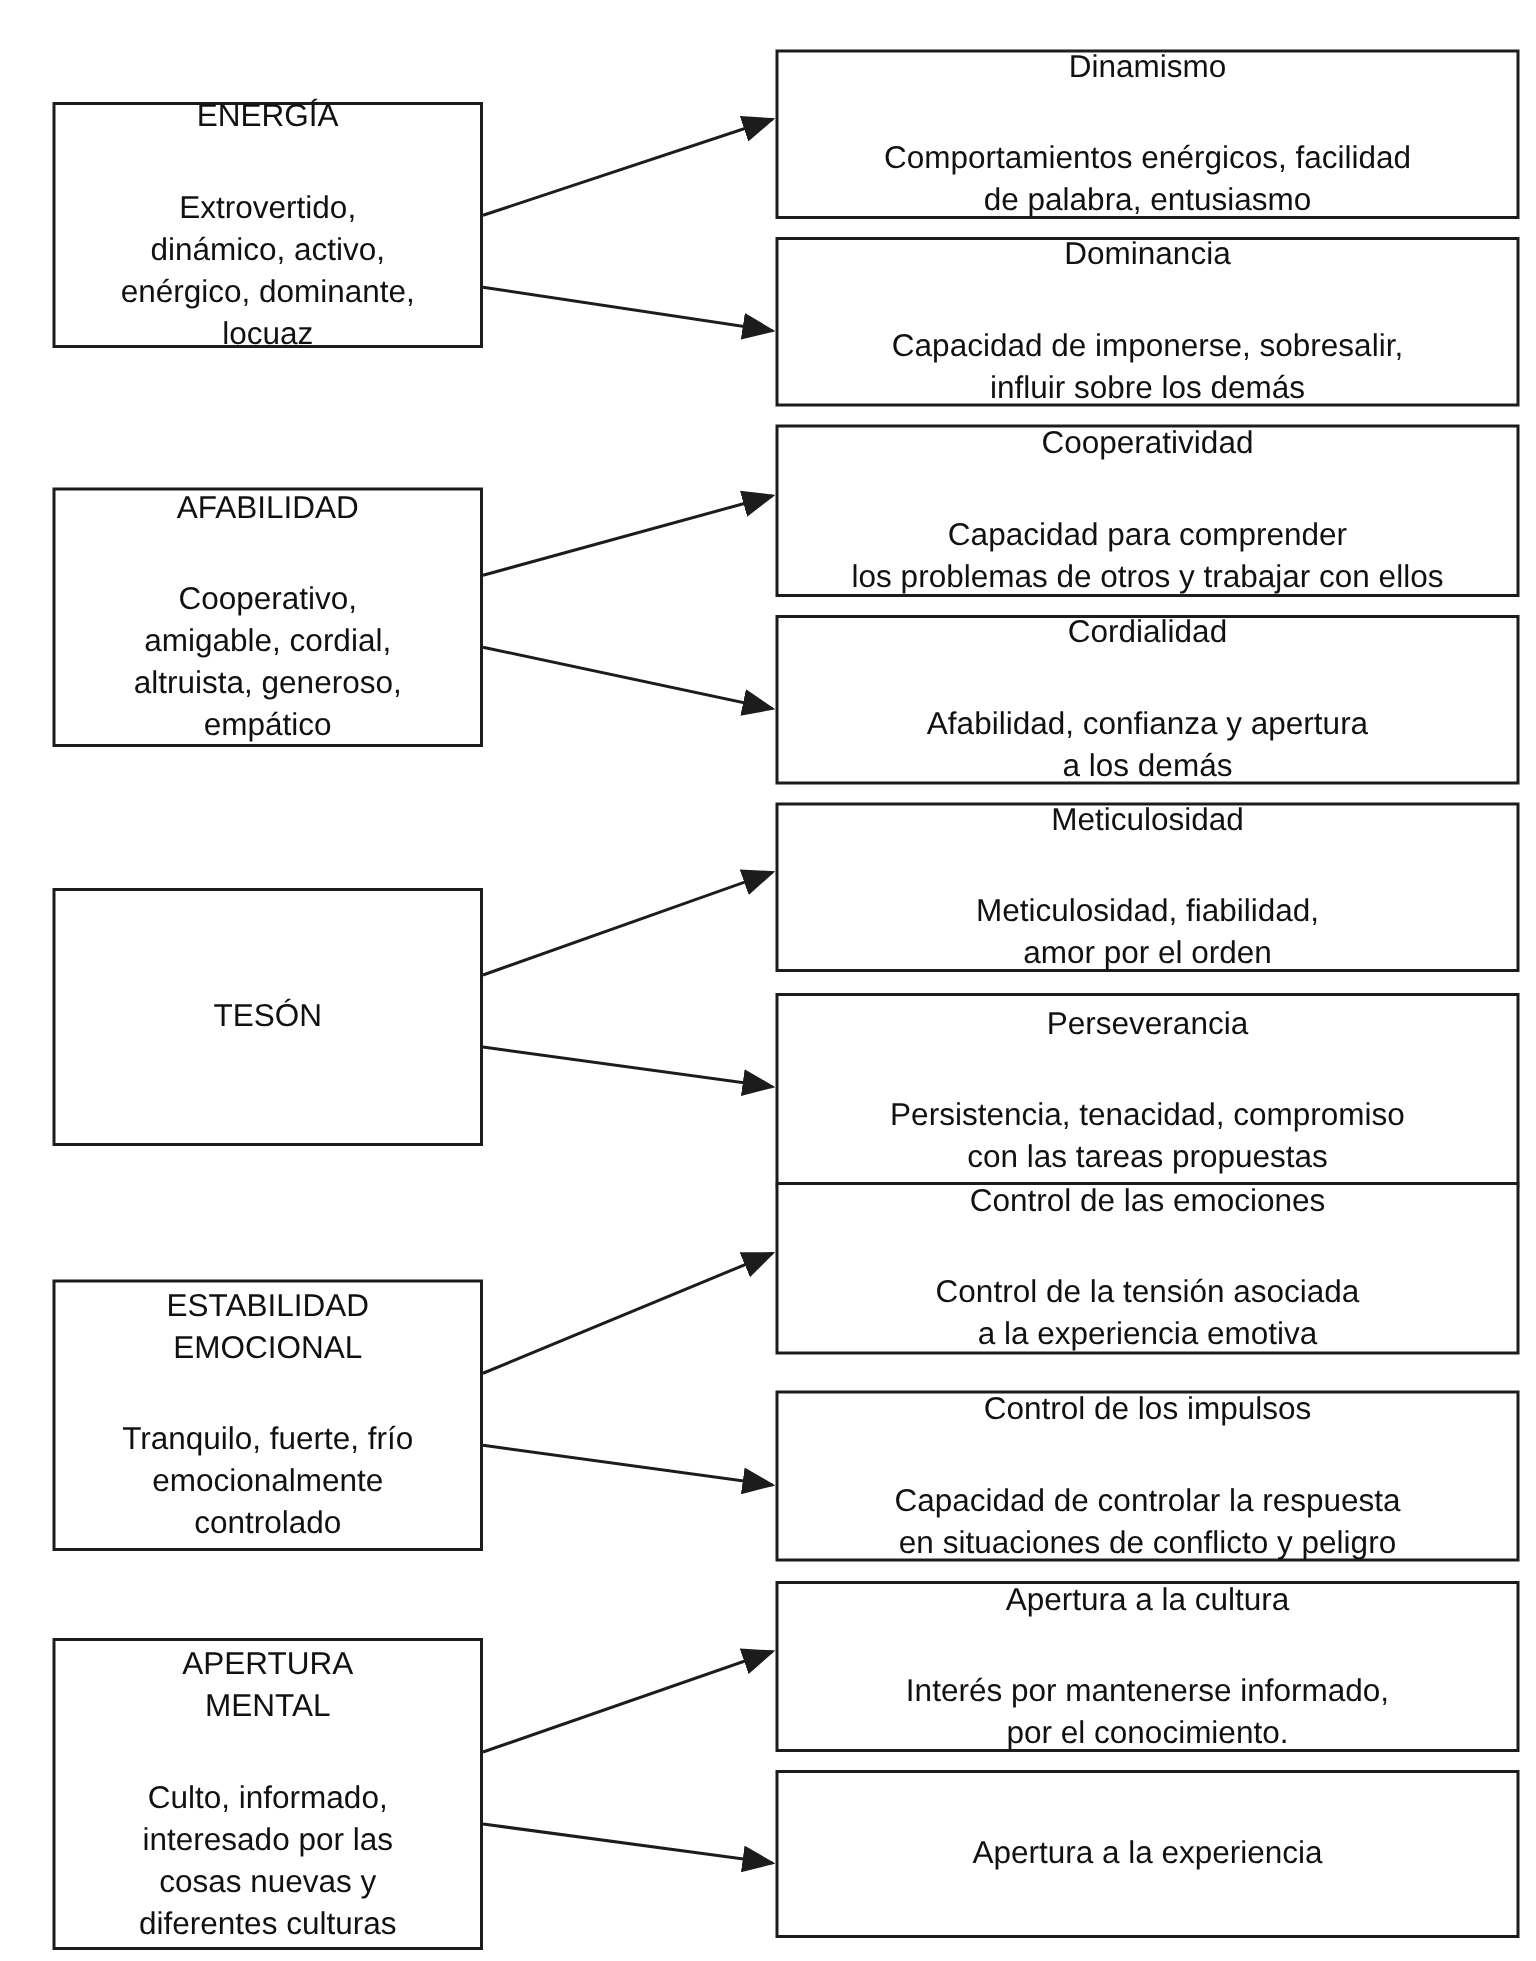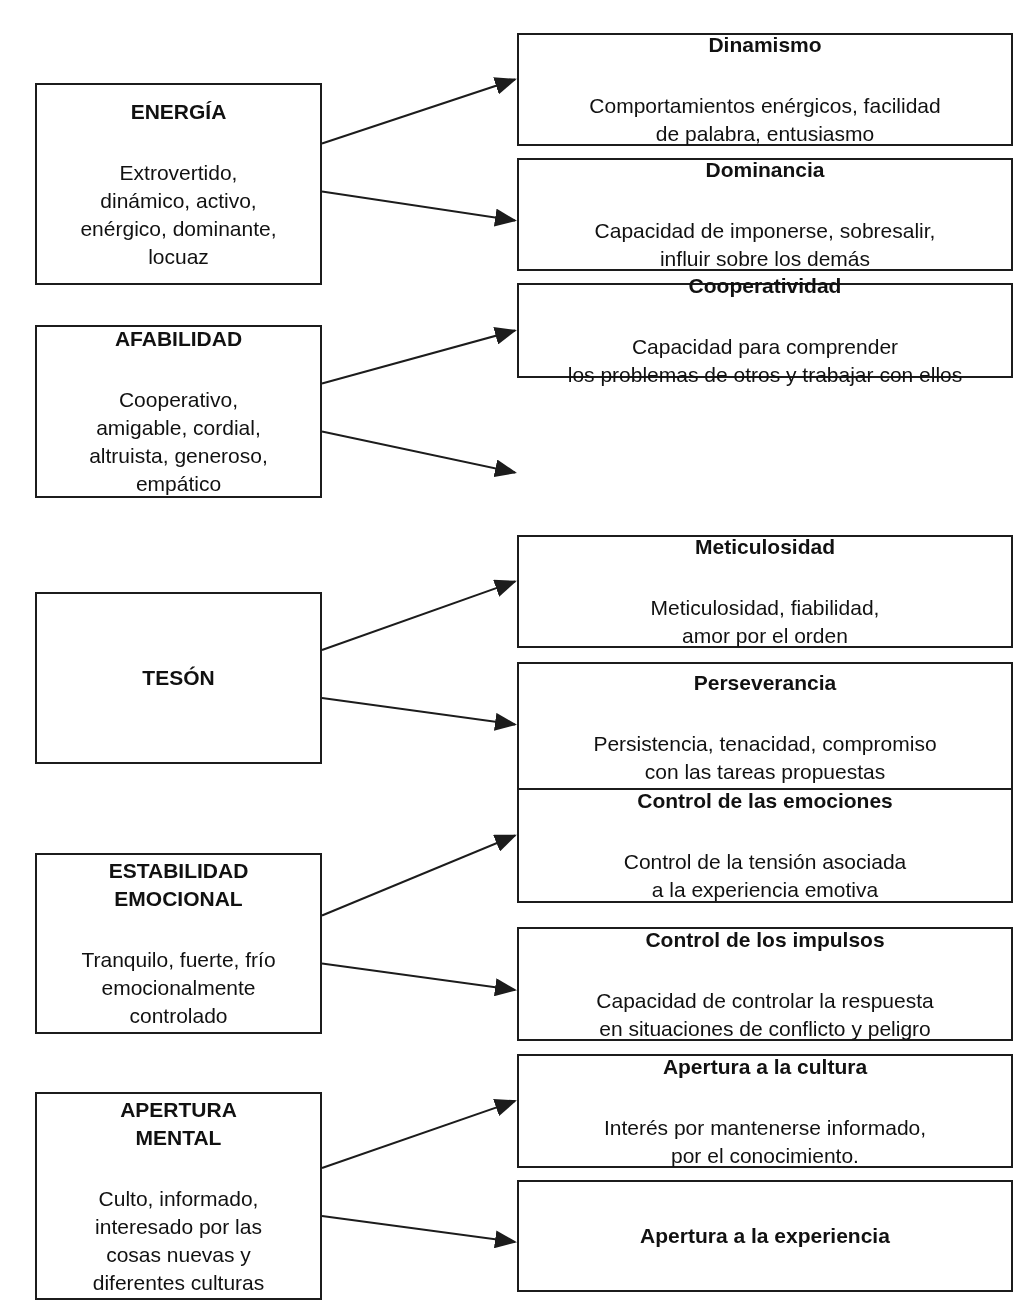--- a/index.html
+++ b/index.html
@@ -41,21 +41,21 @@
     left: 35px;
     width: 287px;
     padding: 4px 6px;
   }
   .subdim {
     left: 517px;
     width: 496px;
     padding: 4px 8px;
   }
   .box-title {
-    font-weight: 700;
+    font-weight: 400;
     white-space: pre-line;
   }
   .box-desc {
     white-space: pre-line;
     margin-top: 33px;
   }
 </style>
 </head>
 <body>
 
@@ -72,21 +72,21 @@
       <line x1="322" y1="383.5" x2="515" y2="330.5" stroke="#1c1c1c" stroke-width="2" marker-end="url(#ah)"></line>
       <line x1="322" y1="431.5" x2="515" y2="472.5" stroke="#1c1c1c" stroke-width="2" marker-end="url(#ah)"></line>
       <line x1="322" y1="650" x2="515" y2="581.5" stroke="#1c1c1c" stroke-width="2" marker-end="url(#ah)"></line>
       <line x1="322" y1="698" x2="515" y2="724.5" stroke="#1c1c1c" stroke-width="2" marker-end="url(#ah)"></line>
       <line x1="322" y1="915.5" x2="515" y2="835.5" stroke="#1c1c1c" stroke-width="2" marker-end="url(#ah)"></line>
       <line x1="322" y1="963.5" x2="515" y2="990" stroke="#1c1c1c" stroke-width="2" marker-end="url(#ah)"></line>
       <line x1="322" y1="1168" x2="515" y2="1101" stroke="#1c1c1c" stroke-width="2" marker-end="url(#ah)"></line>
       <line x1="322" y1="1216" x2="515" y2="1242" stroke="#1c1c1c" stroke-width="2" marker-end="url(#ah)"></line>
     </svg>
 
-  <div class="box factor" id="f0" style="top:83px;height:202px">
+  <div class="box factor" id="f0" style="top:68px;height:164px">
     <div class="box-title">ENERGÍA</div>
     <div class="box-desc">Extrovertido,
 dinámico, activo,
 enérgico, dominante,
 locuaz</div>
   </div>
   <div class="box subdim" id="s0a" style="top:33px;height:113px">
     <div class="box-title">Dinamismo</div>
     <div class="box-desc">Comportamientos enérgicos, facilidad
 de palabra, entusiasmo</div>
@@ -97,24 +97,29 @@
 influir sobre los demás</div>
   </div>
 
   <div class="box factor" id="f1" style="top:325px;height:173px">
     <div class="box-title">AFABILIDAD</div>
     <div class="box-desc">Cooperativo,
 amigable, cordial,
 altruista, generoso,
 empático</div>
   </div>
-  <div class="box subdim" id="s1a" style="top:283px;height:95px">
+  <div class="box subdim" id="s1a" style="top:283px;height:115px">
     <div class="box-title">Cooperatividad</div>
     <div class="box-desc">Capacidad para comprender
 los problemas de otros y trabajar con ellos</div>
+  </div>
+  <div class="box subdim" id="s1b" style="top:410px;height:113px">
+    <div class="box-title">Cordialidad</div>
+    <div class="box-desc">Afabilidad, confianza y apertura
+a los demás</div>
   </div>
 
   <div class="box factor" id="f2" style="top:592px;height:172px">
     <div class="box-title">TESÓN</div>
   </div>
   <div class="box subdim" id="s2a" style="top:535px;height:113px">
     <div class="box-title">Meticulosidad</div>
     <div class="box-desc">Meticulosidad, fiabilidad,
 amor por el orden</div>
   </div>

